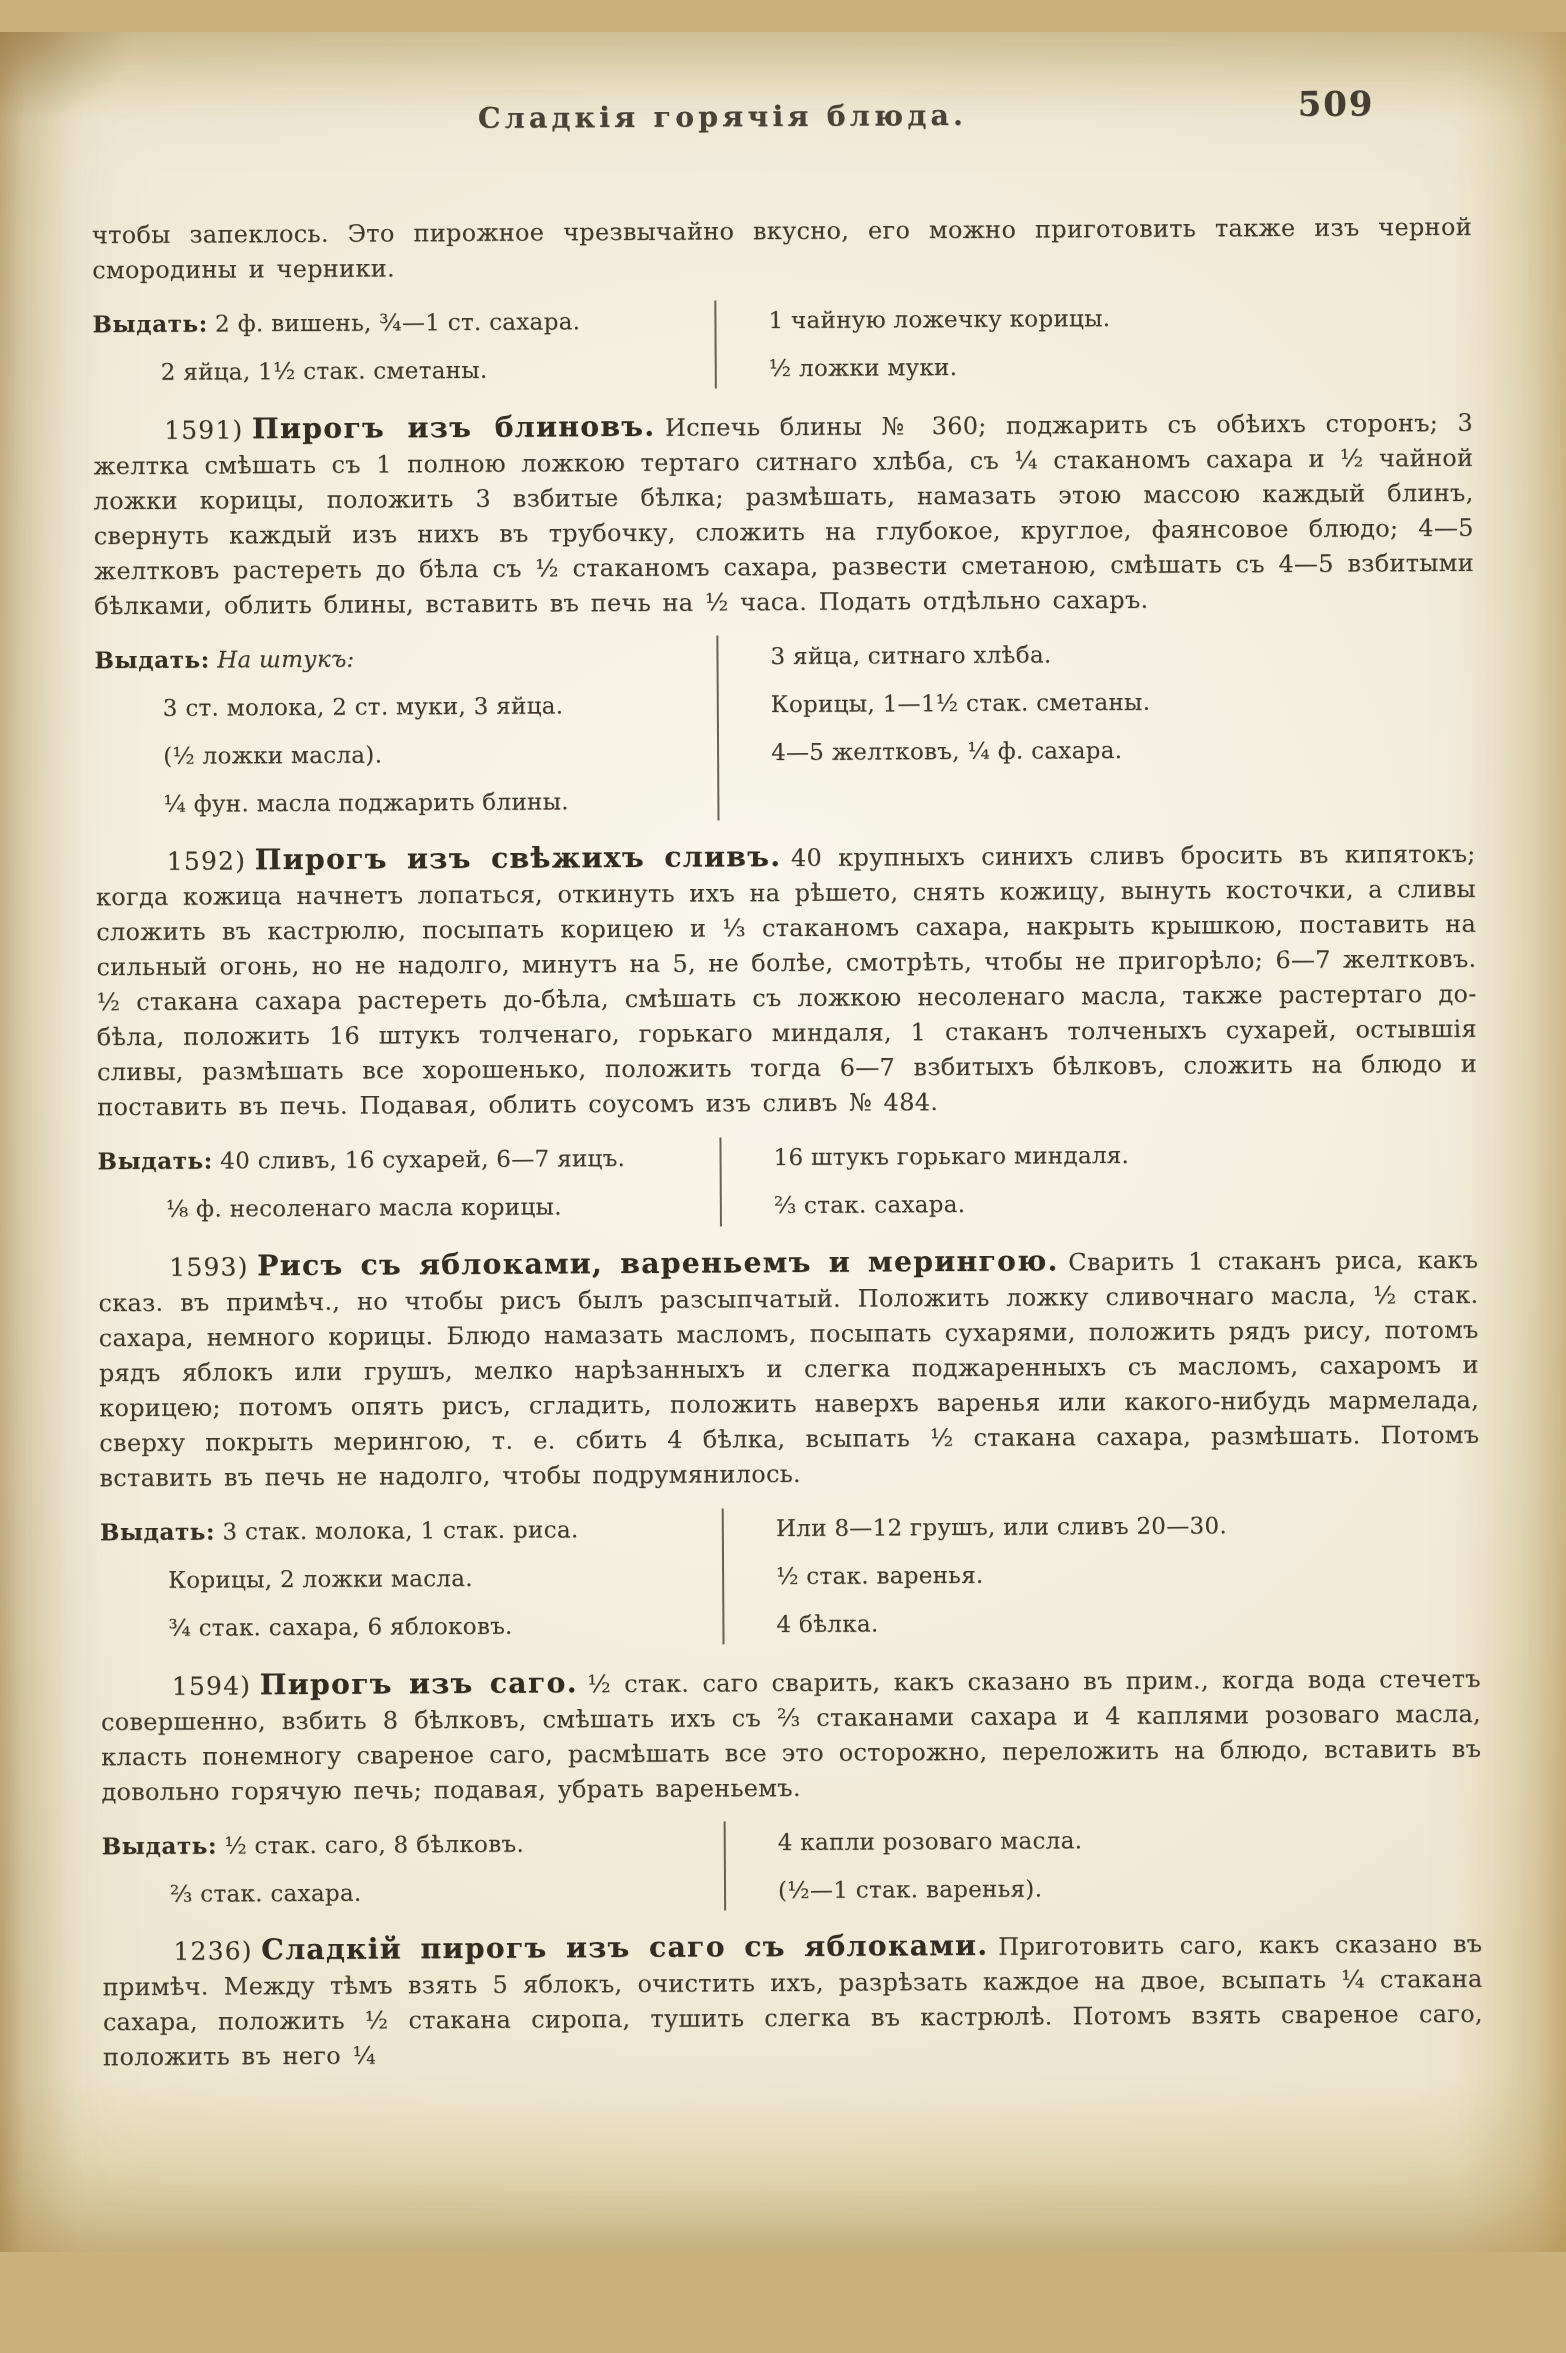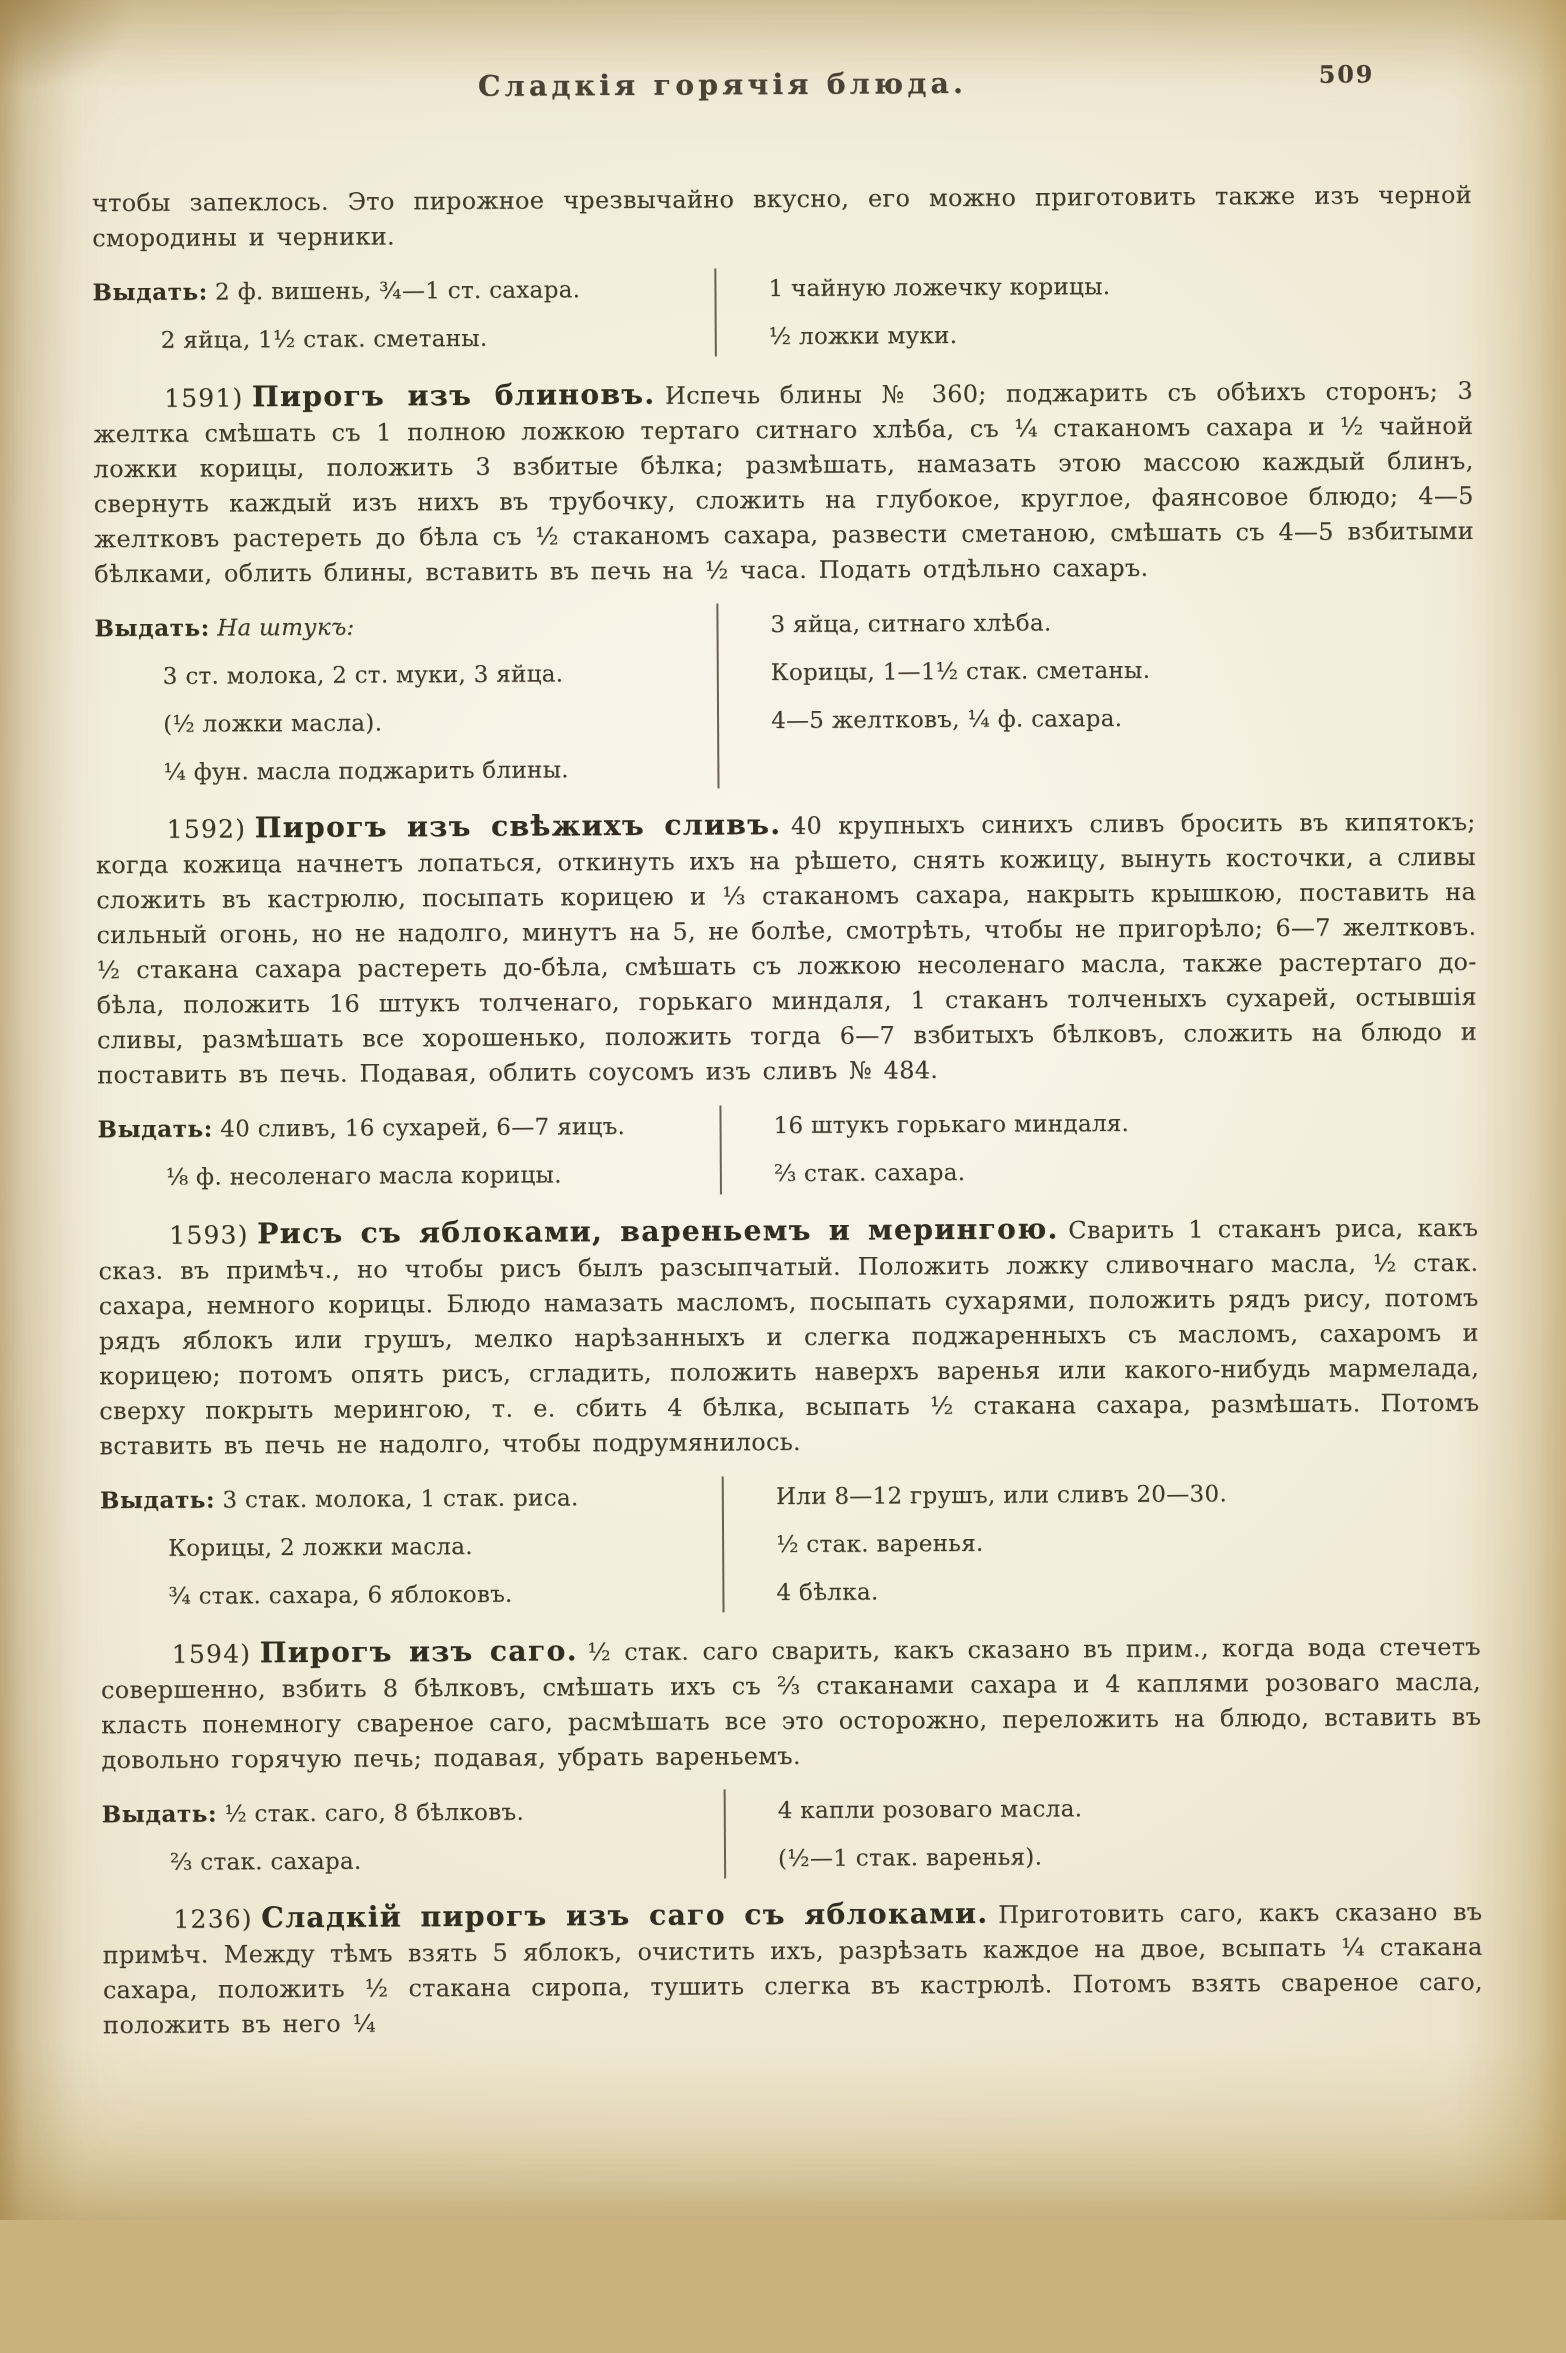--- a/index.html
+++ b/index.html
@@ -19,20 +19,21 @@
       radial-gradient(ellipse 120% 85% at 47% 40%, rgba(252,250,242,.75) 0%, rgba(248,244,230,.35) 45%, rgba(248,244,230,0) 70%),
       linear-gradient(90deg, rgba(164,132,70,.50) 0%, rgba(190,162,100,.22) 1.5%, rgba(190,162,100,0) 5%),
       linear-gradient(-90deg, rgba(196,164,92,.55) 0%, rgba(205,178,110,.28) 2%, rgba(205,178,110,0) 7%),
       linear-gradient(180deg, rgba(206,180,116,.40) 0%, rgba(206,180,116,0) 4%),
       linear-gradient(0deg, rgba(198,170,100,.45) 0%, rgba(198,170,100,0) 8%),
       radial-gradient(ellipse 140% 110% at 50% 48%, #f1ebda 0%, #ece4cc 55%, #e2d5b2 82%, #d2bc8a 100%);
     box-shadow:
       inset 0 0 133px rgba(150,118,58,.28),
       inset 27px 0 73px rgba(140,106,48,.18),
       inset -24px 0 85px rgba(170,138,70,.22);
+    margin-top: 32px;
   }
   .page::after { 
     content: ""; position: absolute; left: 0; top: 0; width: 145px; height: 97px;
     background: radial-gradient(ellipse at 18% 0%, rgba(120,86,30,.35), rgba(120,86,30,0) 65%);
     pointer-events: none;
   }
   .sheet {
     position: absolute; left: 91px; top: 51px; width: 1380px;
     transform: rotate(-0.35deg);
     transform-origin: 50% 0;
@@ -42,22 +43,22 @@
   
   .running-head {
     position: relative; height: 73px; margin-bottom: 58px;
   }
   .running-title {
     position: absolute; left: 50%; top: 15.7px; transform: translateX(-62%);
     font-size: 28.4px; font-weight: bold; letter-spacing: 4.2px; color: #4a4335;
     white-space: nowrap;
   }
   .page-number {
-    position: absolute; right: 97px; top: 12px;
-    font-size: 24px; font-weight: bold; letter-spacing: 1.8px; color: #453e30;
+    position: absolute; right: 97px; top: 4px;
+    font-size: 34px; font-weight: bold; letter-spacing: 1.8px; color: #453e30;
   }
 
   
   p.para {
     margin: 0 0 12px 0;
     font-size: 24px; line-height: 35px;
     text-align: justify;
     letter-spacing: 0.3px;
     word-spacing: 3.6px;
   }

